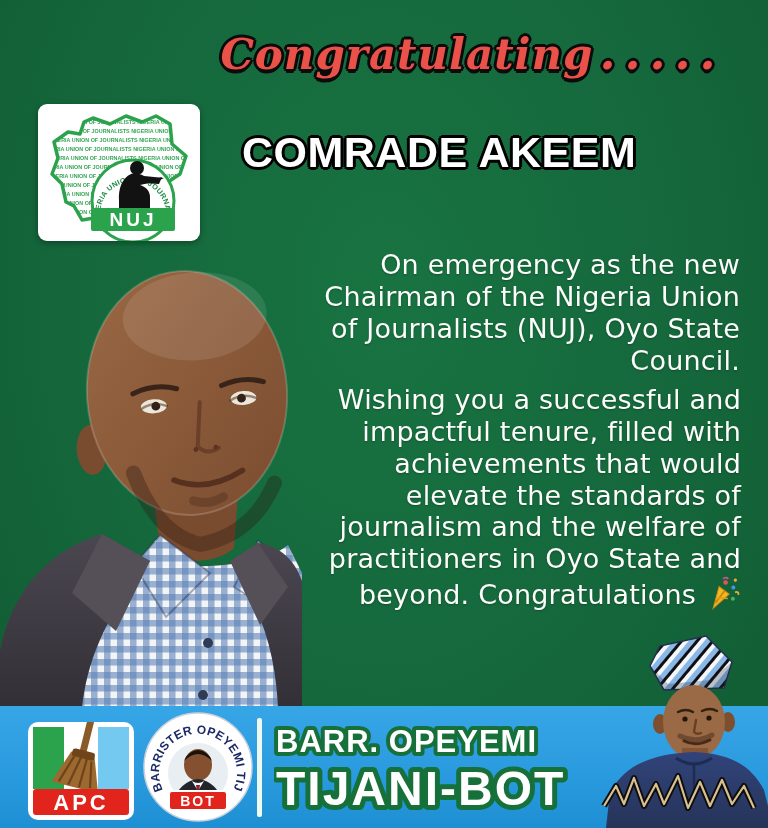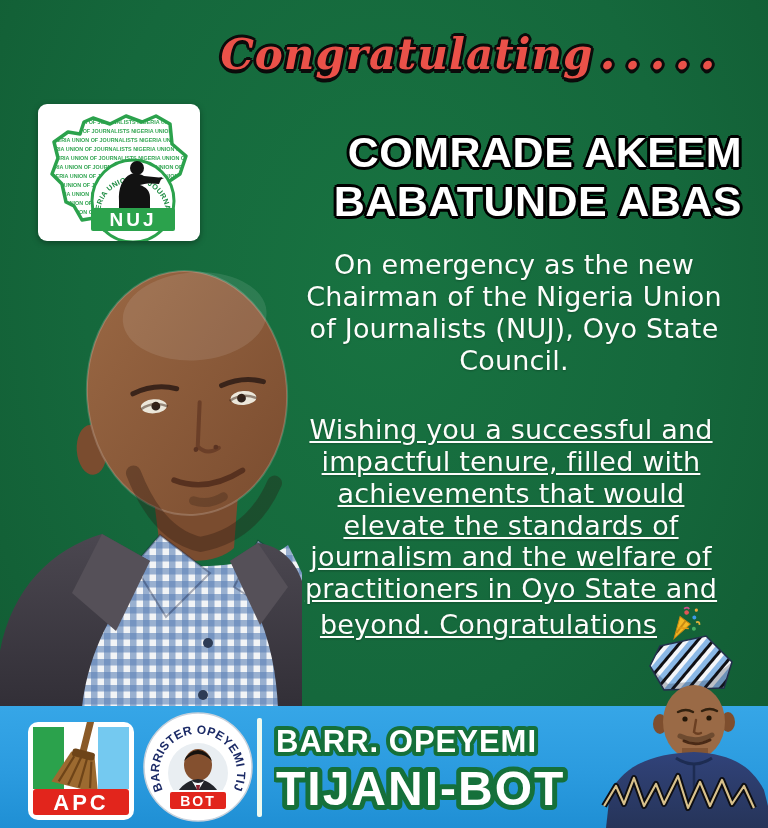--- a/index.html
+++ b/index.html
@@ -20,34 +20,34 @@
   .title .script{font-size:42px;letter-spacing:1px;}
   .title .dots{font-size:46px;letter-spacing:9px;margin-left:6px;}
   
   .nuj-card{
     position:absolute;left:38px;top:104px;width:162px;height:137px;
     background:#fff;border-radius:9px;box-shadow:0 2px 6px rgba(0,0,0,.35);
   }
   
   .headline{
     position:absolute;left:242px;top:128px;width:500px;
-    text-align:right;color:#fff;font-weight:bold;
+    text-align:left;color:#fff;font-weight:bold;
     font-family:"Liberation Sans",sans-serif;
     font-size:43px;line-height:1.13;letter-spacing:.5px;
     text-shadow:-3px 0 0 #000,3px 0 0 #000,0 -3px 0 #000,0 3px 0 #000,
                 -2px -2px 0 #000,2px -2px 0 #000,-2px 2px 0 #000,2px 2px 0 #000;
   }
   
   .para{
-    position:absolute;color:#fdfdfb;text-align:center;white-space:pre-line;
+    position:absolute;color:#fdfdfb;text-align:right;white-space:pre-line;
     font-size:27px;line-height:1.18;letter-spacing:.2px;
     text-shadow:0 1px 2px rgba(0,0,0,.25);
   }
   .para1{left:288px;top:249px;width:452px;}
-  .para2{left:281px;top:414px;width:460px;text-decoration:underline;}
+  .para2{left:281px;top:384px;width:460px;}
   .popper{vertical-align:-7px;margin-left:9px;}
   
   .main-photo{position:absolute;left:0;top:243px;width:302px;height:465px;}
   .right-photo{position:absolute;left:590px;top:628px;width:178px;height:200px;z-index:6;}
   
   .footer-bar{
     position:absolute;left:0;top:706px;width:768px;height:122px;
     background:linear-gradient(180deg,#36a6e7 0%,#2b9bdf 55%,#1f8fd4 100%);z-index:5;
   }
   .apc-logo{position:absolute;left:28px;top:16px;width:106px;height:98px;}
@@ -100,21 +100,20 @@
         <path d="M93,70 C84,74 80,85 81,97 L81,104 L112,104 L112,93 C112,87 108,83 102,81 L120,77 L126,74 L106,72 C103,70 98,69 93,70 Z"></path>
         <path d="M104,79 L124,73 L121,80 Z" fill="#121212"></path>
       </g>
       <rect x="53" y="104" width="84" height="23" rx="2" fill="#2BA24C"></rect>
       <text x="95" y="122" text-anchor="middle" font-family="Liberation Sans, sans-serif" font-size="19" font-weight="bold" fill="#ffffff" letter-spacing="3">NUJ</text>
     </svg>
   </div>
 
   <div class="headline">
     <div>COMRADE AKEEM</div>
-    <div>BABATUNDE ABAS</div>
   </div>
 
   <div class="para para1">On emergency as the new
 Chairman of the Nigeria Union
 of Journalists (NUJ), Oyo State
 Council.</div>
   <div class="para para2"><span>Wishing you a successful and
 impactful tenure, filled with
 achievements that would
 elevate the standards of

